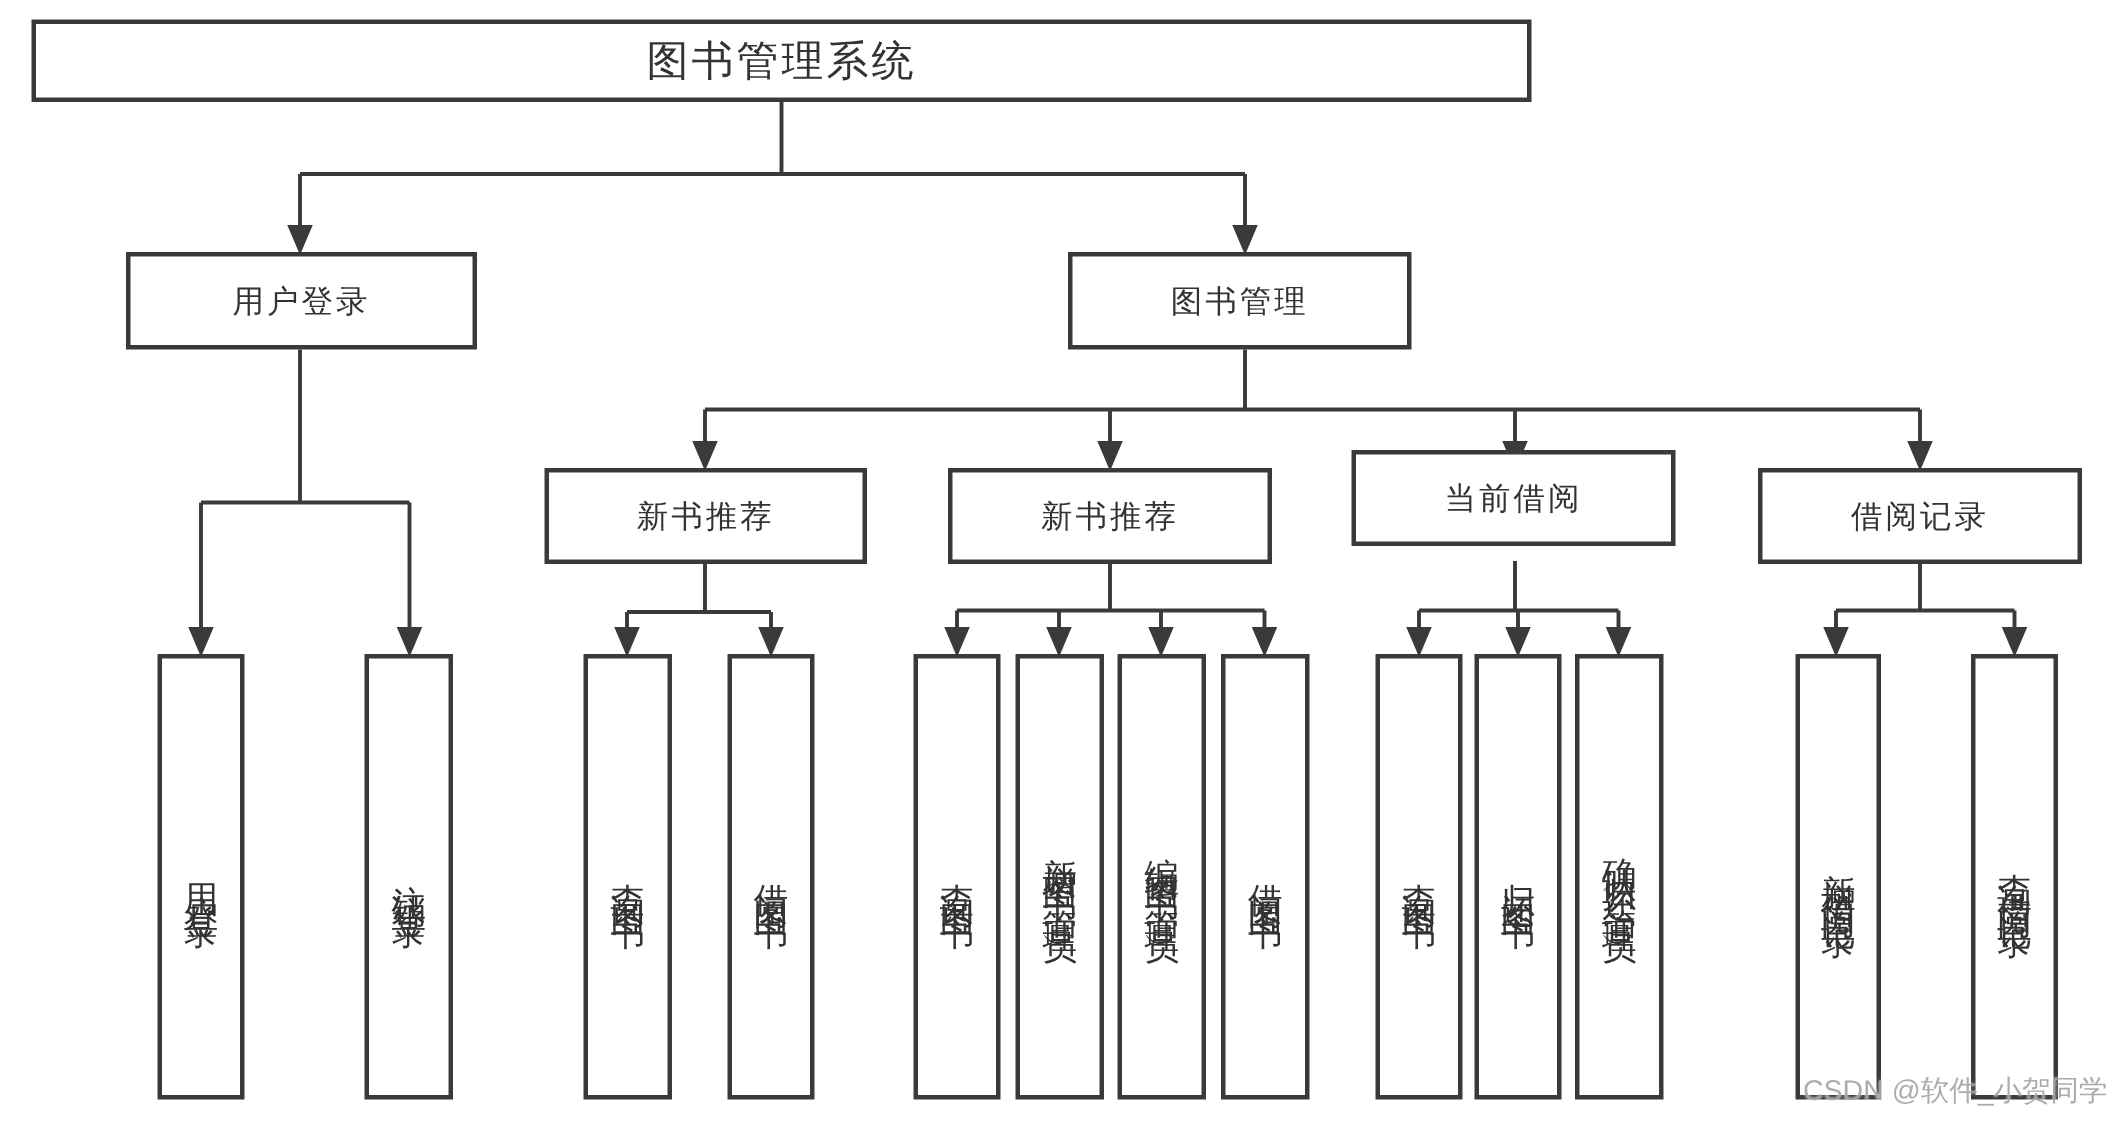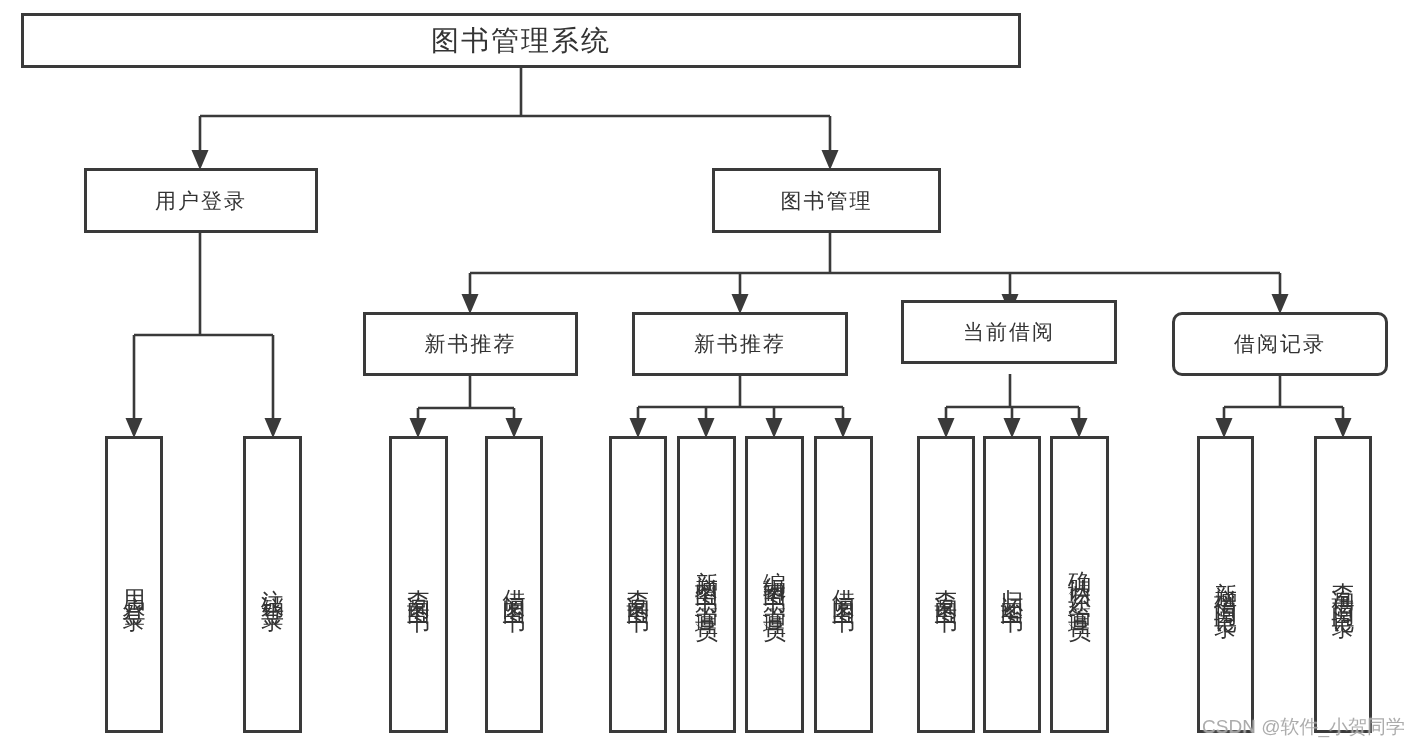--- a/index.html
+++ b/index.html
@@ -116,21 +116,21 @@
 
   <div class="box hbox" style="left:363px; top:312px; width:215px; height:64px;">
     <span class="label">新书推荐</span>
   </div>
   <div class="box hbox" style="left:632px; top:312px; width:216px; height:64px;">
     <span class="label">新书推荐</span>
   </div>
   <div class="box hbox" style="left:901px; top:300px; width:216px; height:64px;">
     <span class="label">当前借阅</span>
   </div>
-  <div class="box hbox" style="left:1172px; top:312px; width:216px; height:64px;border-radius:10px;">
+  <div class="box hbox" style="left:1172px; top:312px; width:216px; height:64px;">
     <span class="label">借阅记录</span>
   </div>
 
   <div class="box vbox" style="left:105px; top:436px; width:58px; height:297px;">
     <span class="label">用户登录</span>
   </div>
   <div class="box vbox" style="left:243px; top:436px; width:59px; height:297px;">
     <span class="label">注销登录</span>
   </div>
 

